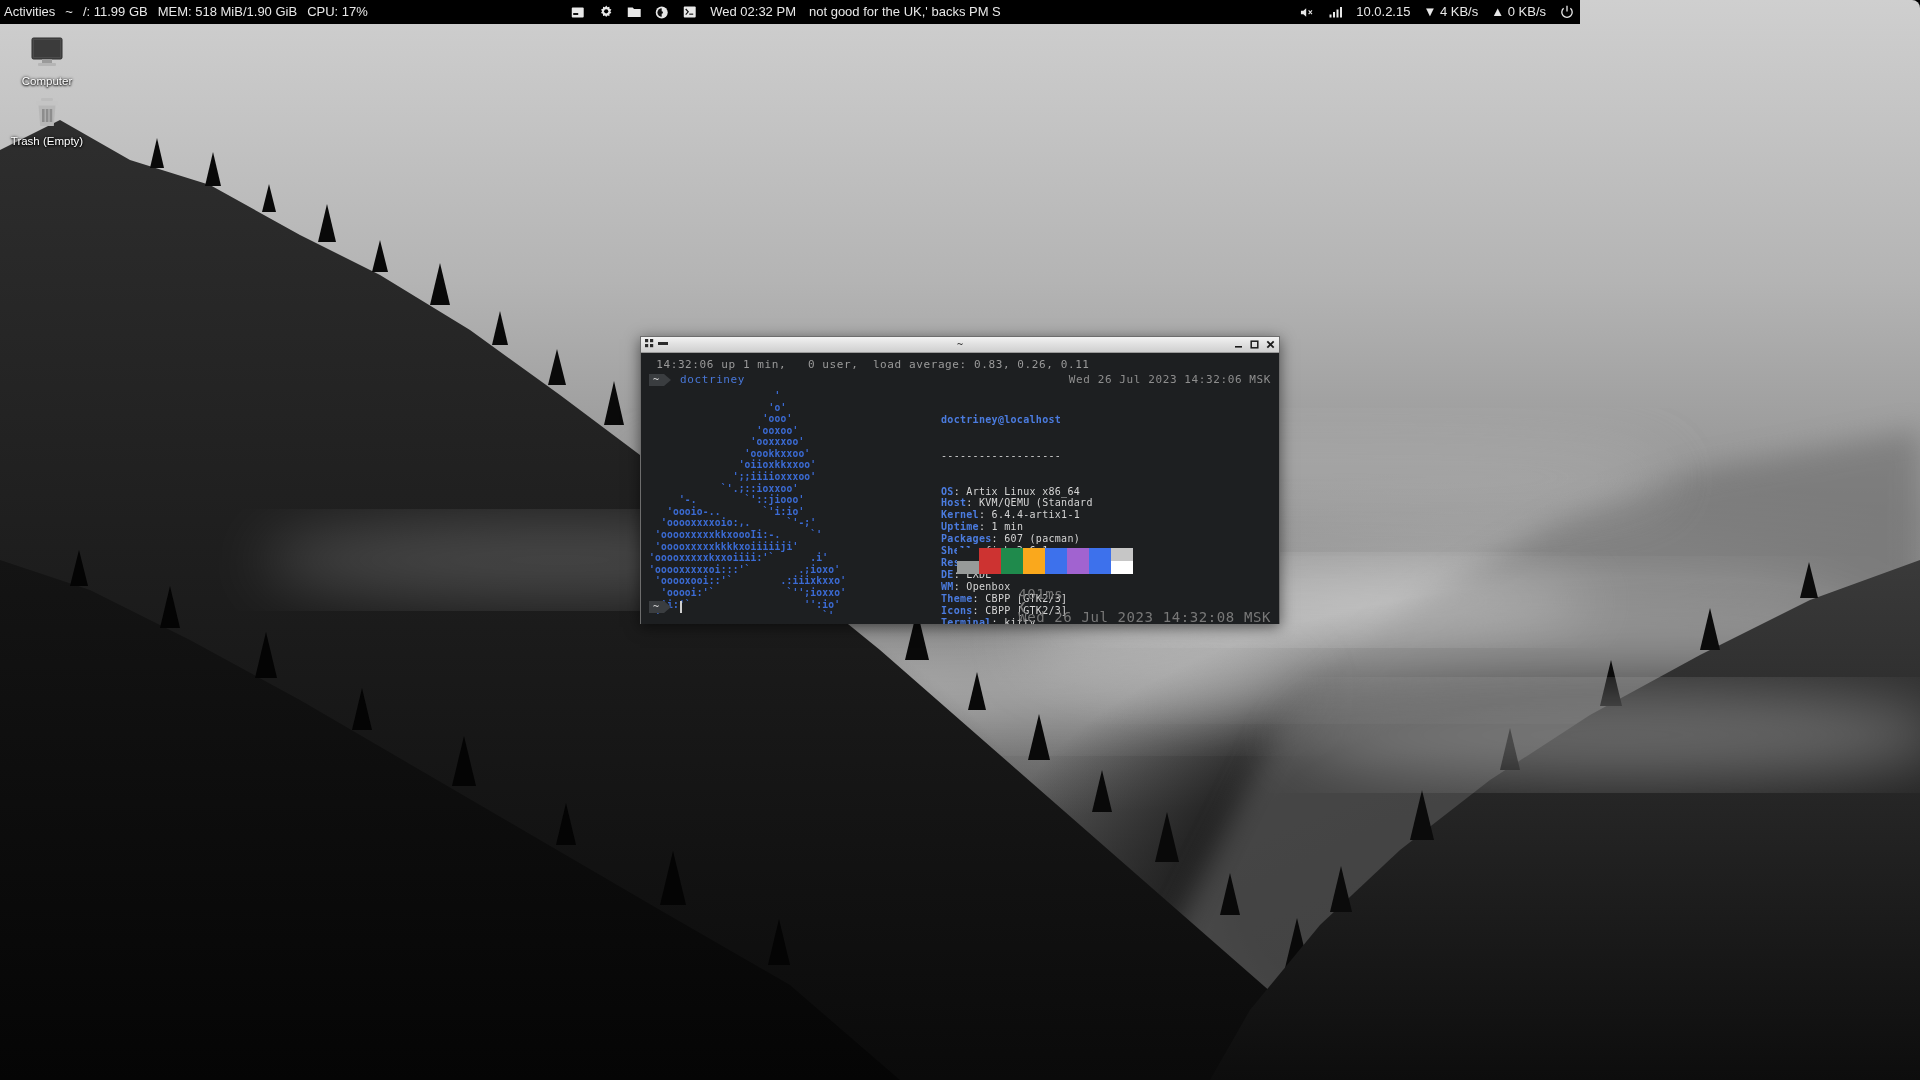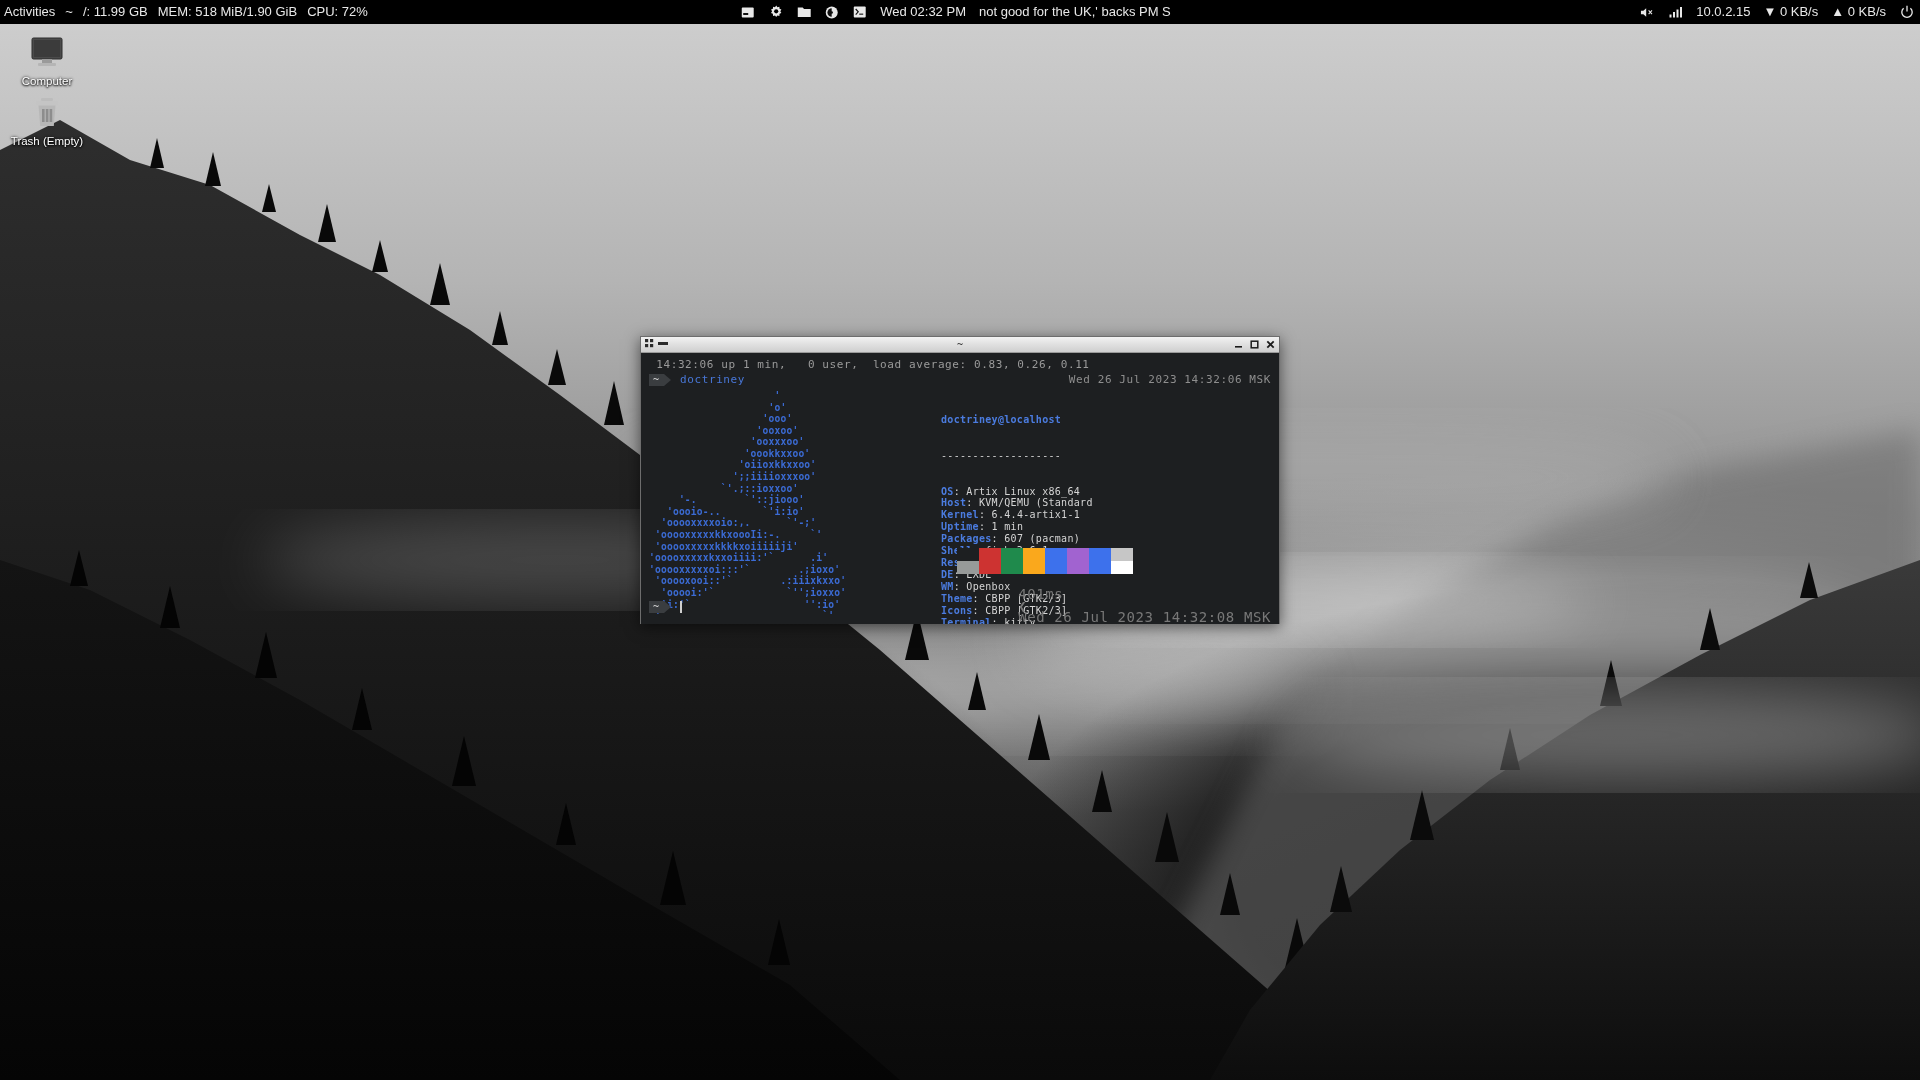--- a/index.html
+++ b/index.html
@@ -27,21 +27,21 @@
       
       linear-gradient(180deg, #cfcfcf 0%, #c3c3c3 12%, #b4b4b4 26%, #9d9d9d 40%, #8a8a8a 52%, #6e6e6e 66%, #4c4c4c 80%, #2a2a2a 92%, #1a1a1a 100%);
     border-radius: 8px;
   }
   
   #wallpaper-svg { position: absolute; inset: 0; width: 1920px; height: 1080px; }
 
   
   #topbar {
     position: absolute; top: 0; left: 0;
-    width: 1920px; height: 24px;
+    width: 1580px; height: 24px;
     background: #000;
     color: #e8e8e8;
     font-size: 13px;
     display: flex; align-items: center;
     z-index: 50;
     user-select: none;
   }
   .tb-left { display: flex; align-items: center; gap: 0; padding-left: 4px; white-space: nowrap; }
   .tb-left > * { margin-right: 10px; }
   .tb-center { position: absolute; left: 50%; transform: translateX(-50%); display: flex; align-items: center; gap: 4px; white-space: nowrap; }
@@ -278,21 +278,21 @@
     <span class="lbl">Trash (Empty)</span>
   </div>
 </div>
 
 <div id="topbar">
   <div class="tb-left">
     <span class="tb-item">Activities</span>
     <span class="tb-item">~</span>
     <span class="tb-item">/: 11.99 GB</span>
     <span class="tb-item">MEM: 518 MiB/1.90 GiB</span>
-    <span class="tb-item">CPU: 72%</span>
+    <span class="tb-item">CPU: 17%</span>
   </div>
 
   <div class="tb-center">
     <span class="tb-ico">
       <svg width="13" height="13" viewBox="0 0 13 13">
           <rect x="0.5" y="1.5" width="12" height="10" rx="1" fill="#e8e8e8"></rect>
           <rect x="2" y="7" width="5" height="2" fill="#111"></rect>
         </svg>
     </span>
     <span class="tb-ico">
@@ -333,21 +333,21 @@
     </span>
     <span class="tb-ico">
       <svg width="14" height="12" viewBox="0 0 14 12" fill="#e8e8e8">
         <rect x="0.5" y="8.5" width="2" height="3"></rect>
           <rect x="4" y="6" width="2" height="5.5"></rect>
         <rect x="7.5" y="3.5" width="2" height="8"></rect>
           <rect x="11" y="1" width="2" height="10.5"></rect>
       </svg>
     </span>
     <span class="tb-item">10.0.2.15</span>
-    <span class="tb-item">▼ 0 KB/s</span>
+    <span class="tb-item">▼ 4 KB/s</span>
     <span class="tb-item">▲ 0 KB/s</span>
     <span class="tb-ico">
       <svg width="14" height="14" viewBox="0 0 14 14" fill="none" stroke="#e8e8e8" stroke-width="1.3">
         <path d="M3.6,3.3 A5.2,5.2 0 1 0 10.4,3.3"></path>
           <line x1="7" y1="0.8" x2="7" y2="6.4"></line>
       </svg>
     </span>
   </div>
 </div>
 

